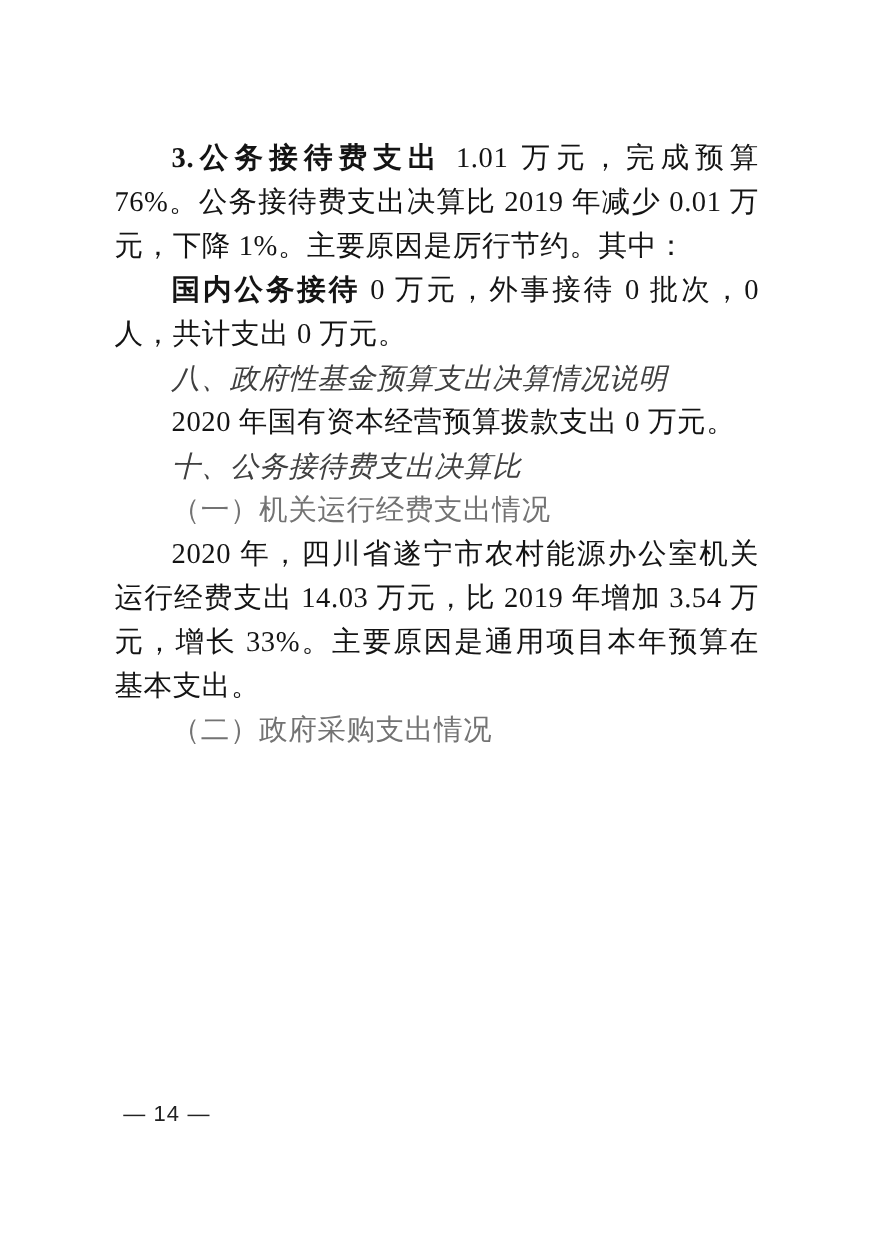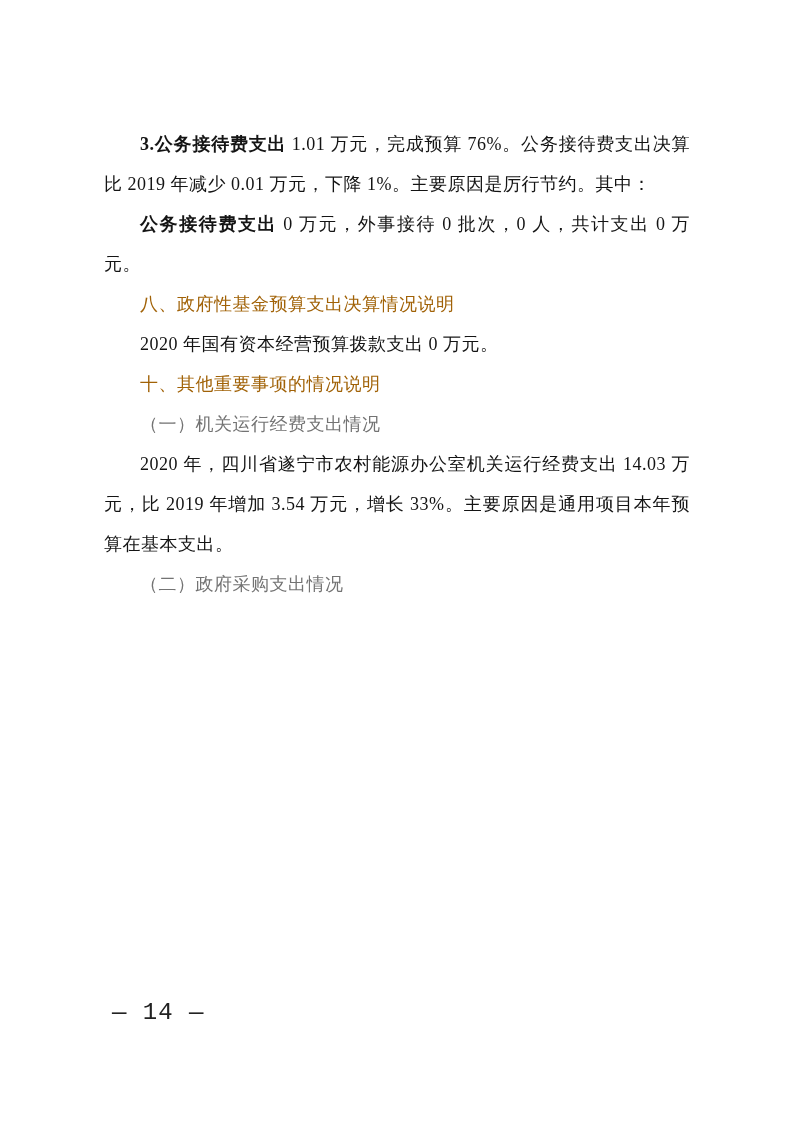--- a/index.html
+++ b/index.html
@@ -20,72 +20,73 @@
     position: absolute;
     left: 104px;
     top: 124px;
     width: 586px;
   }
   .content p,
   .content h2,
   .content h3 {
     margin: 0;
     padding: 0;
-    font-size: 18px;
+    font-size: 26px;
     line-height: 40px;
     text-align: justify;
     text-indent: 2em;
     letter-spacing: 0.5px;
     font-weight: 400;
   }
   .body-para {
     font-family: "Liberation Serif", serif;
   }
   .body-para .lead {
     font-weight: 700;
   }
   .heading-hei {
     font-family: "Liberation Sans", sans-serif;
     font-weight: 700;
-    color: #a16207;
+    color: #404040;
+    font-style: italic;
   }
   .heading-kai {
     font-family: "Liberation Serif", serif;
     font-weight: 700;
     color: #737373;
   }
   .page-number {
     position: absolute;
     left: 112px;
     top: 999px;
-    font-size: 24px;
+    font-size: 20px;
     line-height: 28px;
     letter-spacing: 1px;
-    font-family: Liberation Mono, monospace;
+    font-family: Liberation Sans, sans-serif;
     color: #222222;
   }
 </style>
 </head>
 <body>
 
 <div class="page">
   <div class="content">
 
     <p class="body-para"><span class="lead">3.公务接待费支出</span><span> 1.01 万元，完成预算 76%。公务接待费支出决算比 2019 年减少 0.01 万元，下降 1%。主要原因是厉行节约。其中：</span></p>
 
 
-    <p class="body-para"><span class="lead">公务接待费支出</span><span> 0 万元，外事接待 0 批次，0 人，共计支出 0 万元。</span></p>
+    <p class="body-para"><span class="lead">国内公务接待</span><span> 0 万元，外事接待 0 批次，0 人，共计支出 0 万元。</span></p>
 
     <h2 class="heading-hei">八、政府性基金预算支出决算情况说明</h2>
 
 
 
     <p class="body-para">2020 年国有资本经营预算拨款支出 0 万元。</p>
 
-    <h2 class="heading-hei">十、其他重要事项的情况说明</h2>
+    <h2 class="heading-hei">十、公务接待费支出决算比</h2>
 
     <h3 class="heading-kai">（一）机关运行经费支出情况</h3>
 
     <p class="body-para">2020 年，四川省遂宁市农村能源办公室机关运行经费支出 14.03 万元，比 2019 年增加 3.54 万元，增长 33%。主要原因是通用项目本年预算在基本支出。</p>
 
     <h3 class="heading-kai">（二）政府采购支出情况</h3>
 
 
   </div>
 

